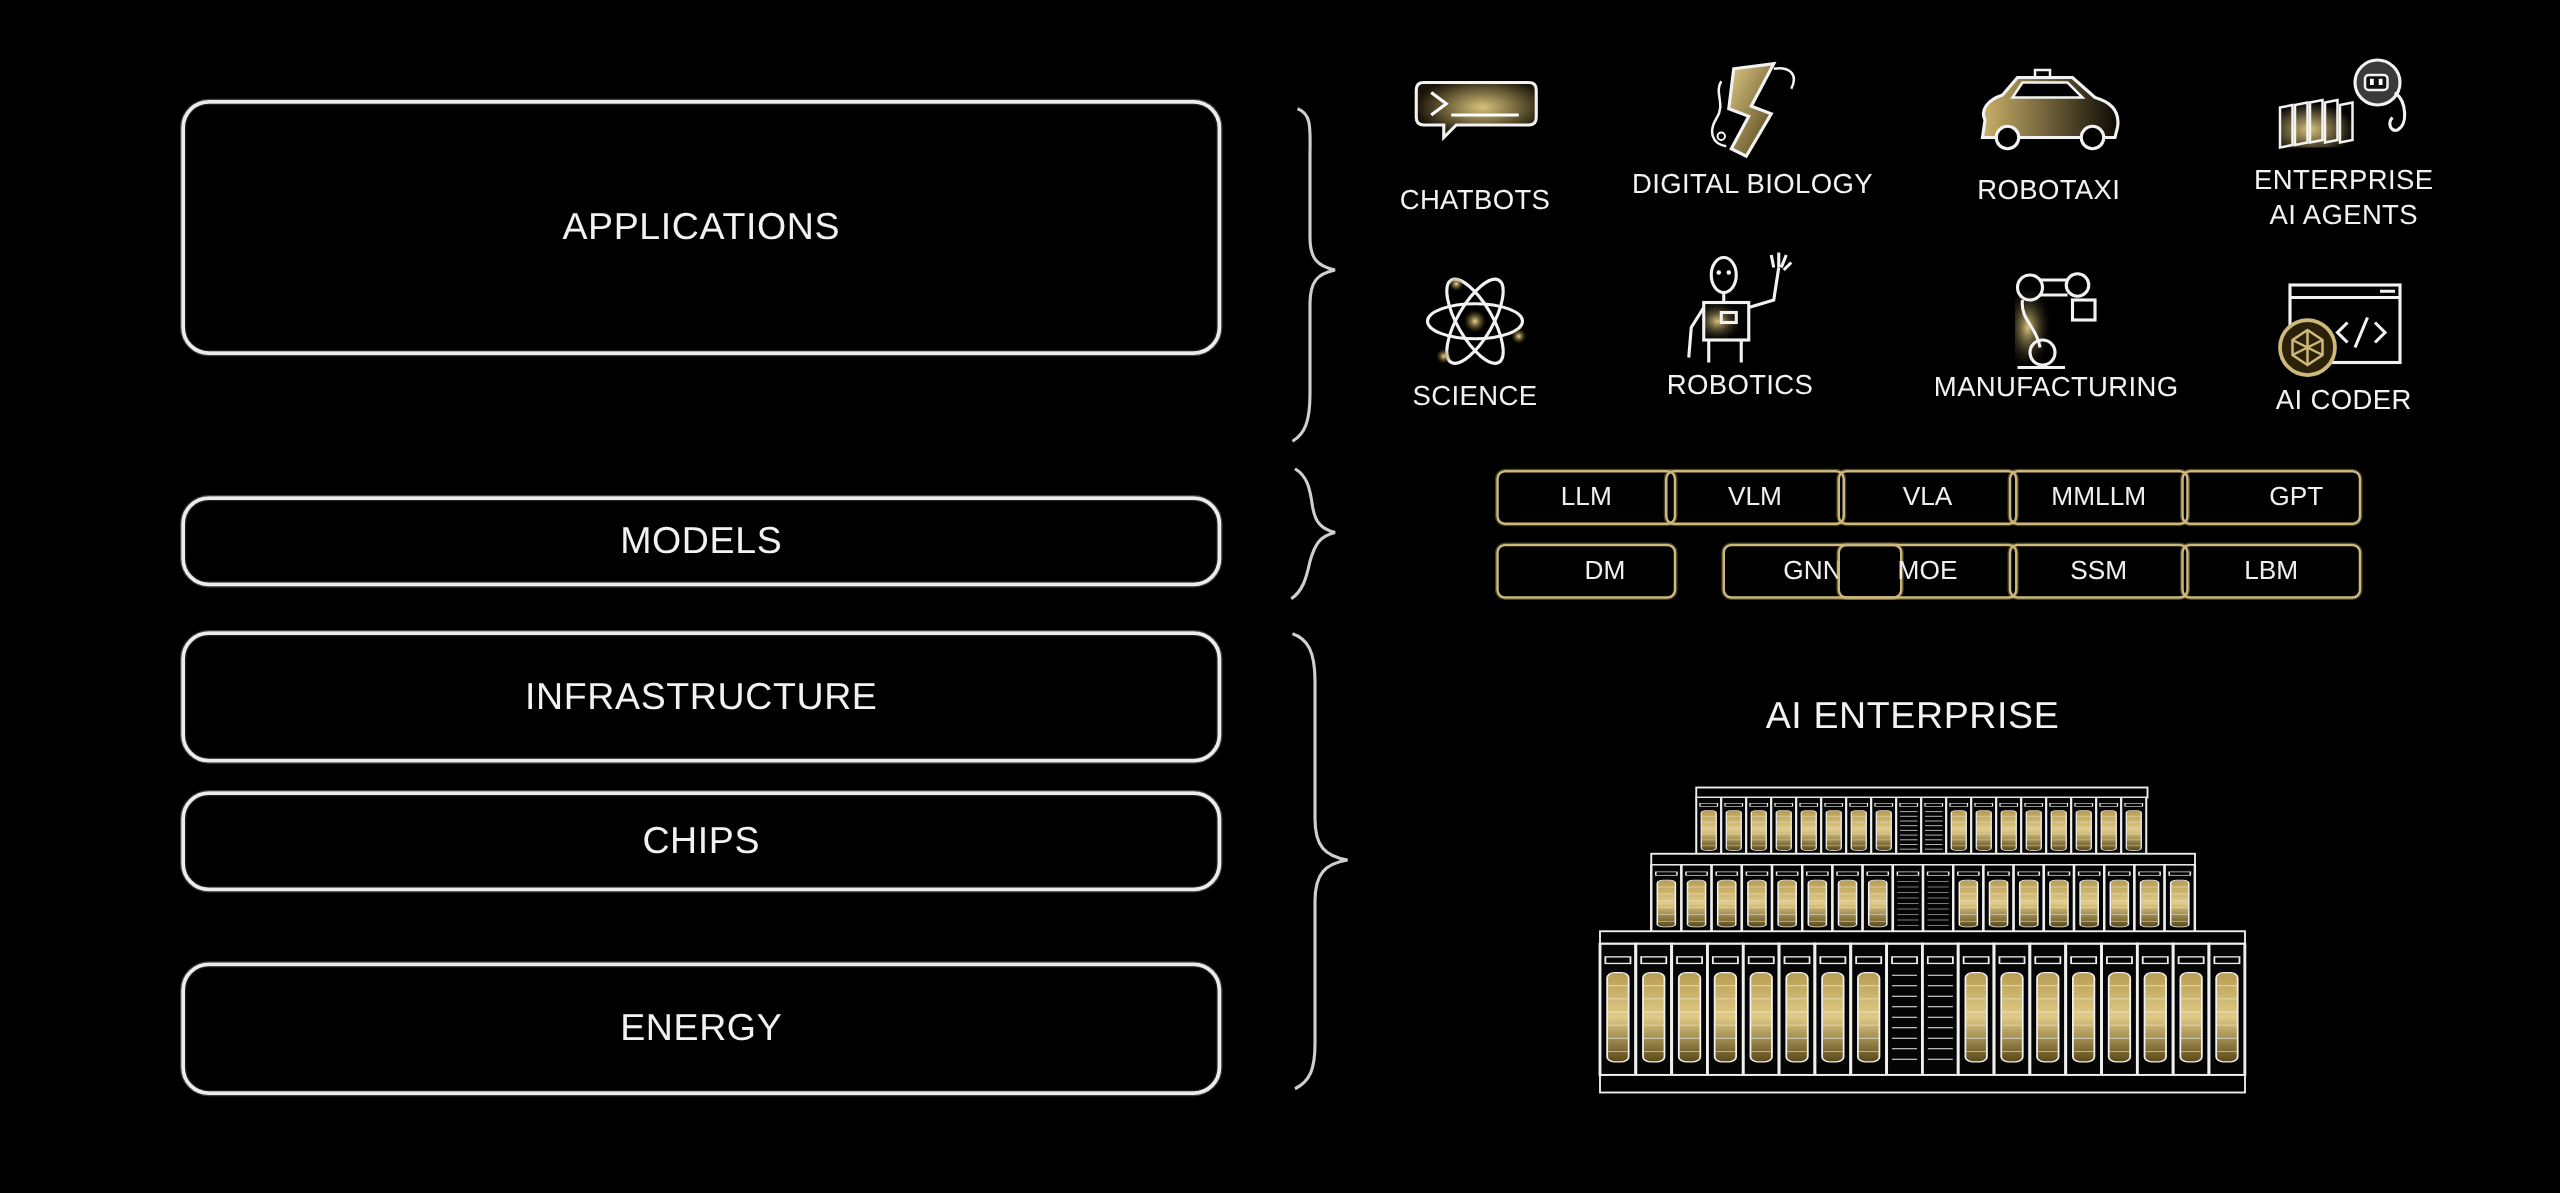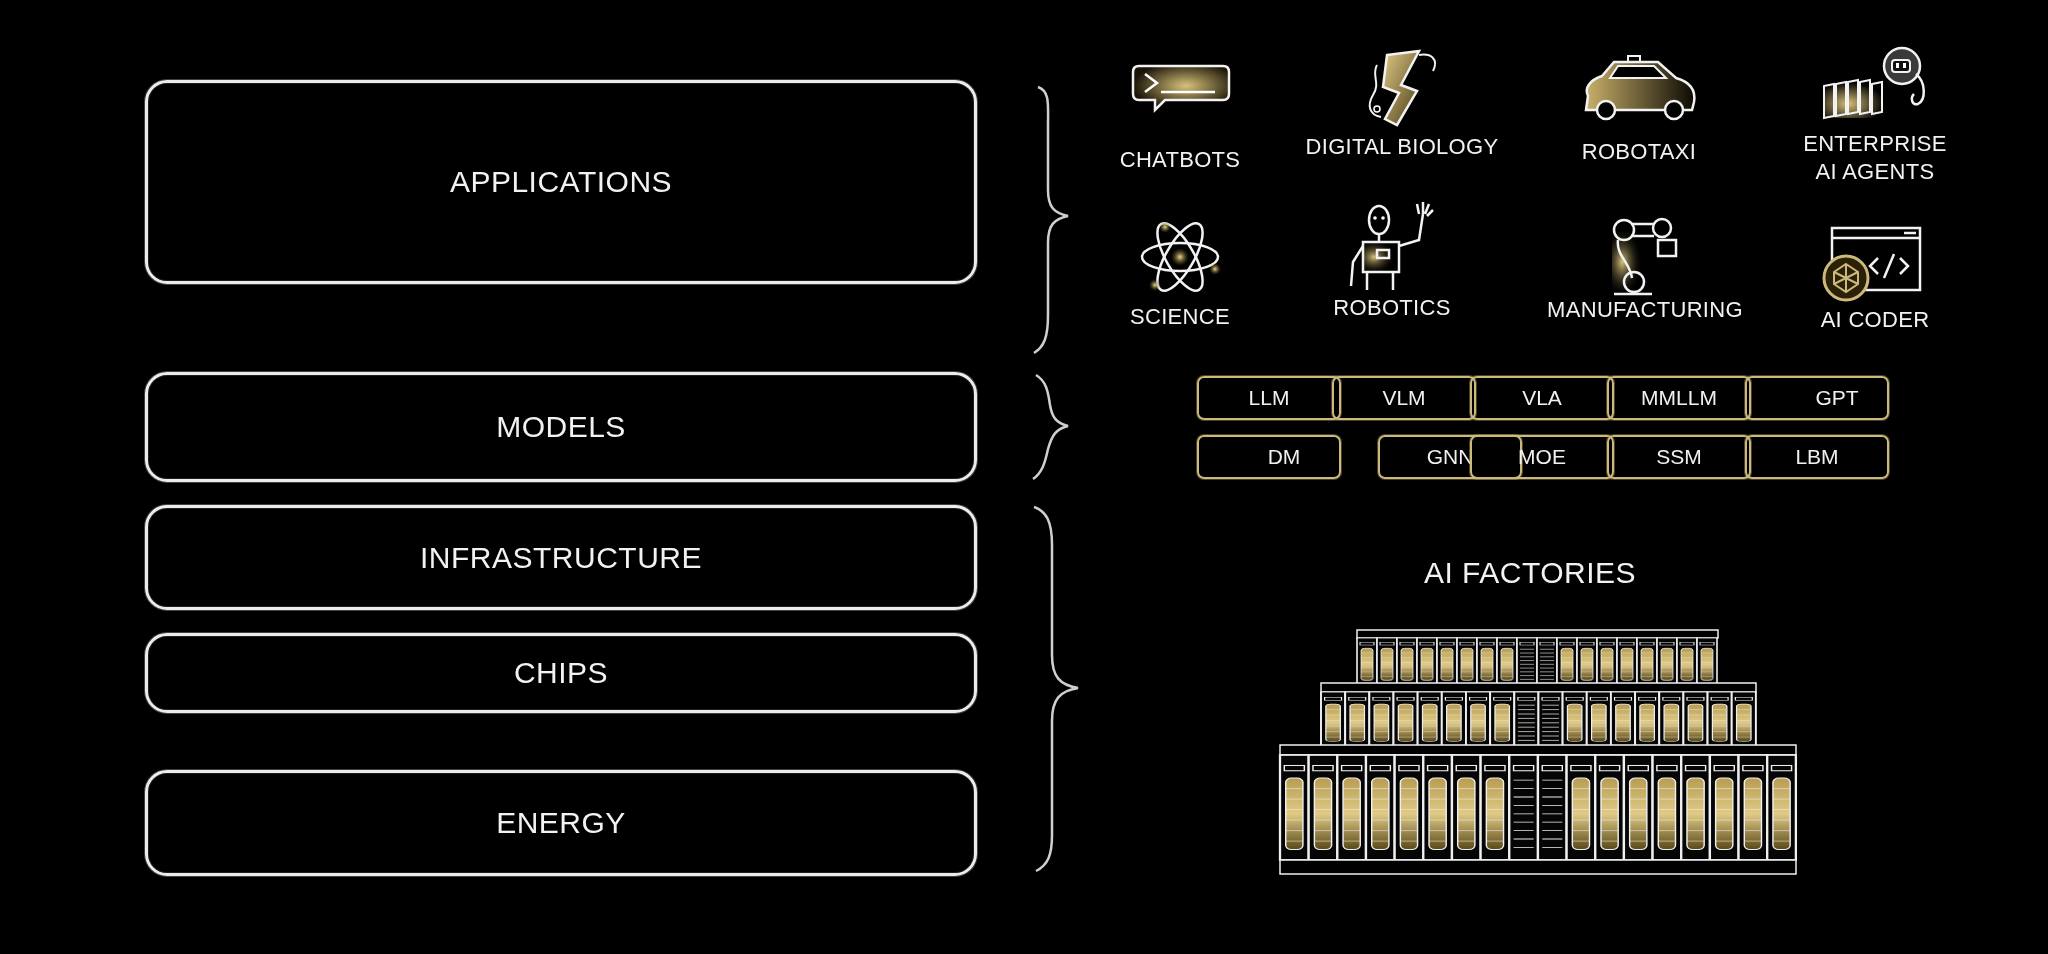--- a/index.html
+++ b/index.html
@@ -21,21 +21,21 @@
   .factory-title { position:absolute; left:1380px; width:300px; top:556px; text-align:center;
                    font-size:30px; letter-spacing:0.5px; }
   .racks { position:absolute; left:1276px; top:625px; }
 </style>
 </head>
 <body>
 
 <div class="layer" style="top:80px;height:204px;">
   <span>APPLICATIONS</span>
 </div>
-<div class="layer" style="top:372px;height:110px;">
+<div class="layer" style="top:397px;height:72px;">
   <span>MODELS</span>
 </div>
 <div class="layer" style="top:505px;height:105px;">
   <span>INFRASTRUCTURE</span>
 </div>
 <div class="layer" style="top:633px;height:80px;">
   <span>CHIPS</span>
 </div>
 <div class="layer" style="top:770px;height:106px;">
   <span>ENERGY</span>
@@ -230,21 +230,21 @@
 <div class="chip" style="left:1332px;top:376px;">VLM</div>
 <div class="chip" style="left:1470px;top:376px;">VLA</div>
 <div class="chip" style="left:1607px;top:376px;">MMLLM</div>
 <div class="chip" style="left:1745px;top:376px;padding-left:40px;">GPT</div>
 <div class="chip" style="left:1197px;top:435px;padding-left:30px;">DM</div>
 <div class="chip" style="left:1332px;top:435px;margin-left:46px;">GNN</div>
 <div class="chip" style="left:1470px;top:435px;">MOE</div>
 <div class="chip" style="left:1607px;top:435px;">SSM</div>
 <div class="chip" style="left:1745px;top:435px;">LBM</div>
 
-<div class="factory-title">AI FACTORIES</div>
+<div class="factory-title">AI ENTERPRISE</div>
 
 <svg class="racks" width="524" height="255" viewBox="0 0 524 255">
   <defs>
     <linearGradient id="gr" x1="0" y1="0" x2="0" y2="1">
       <stop offset="0" stop-color="#b89d52"></stop>
         <stop offset="0.5" stop-color="#e0ca86"></stop>
         <stop offset="1" stop-color="#5a4918"></stop>
     </linearGradient>
 
     <g id="rackU">

